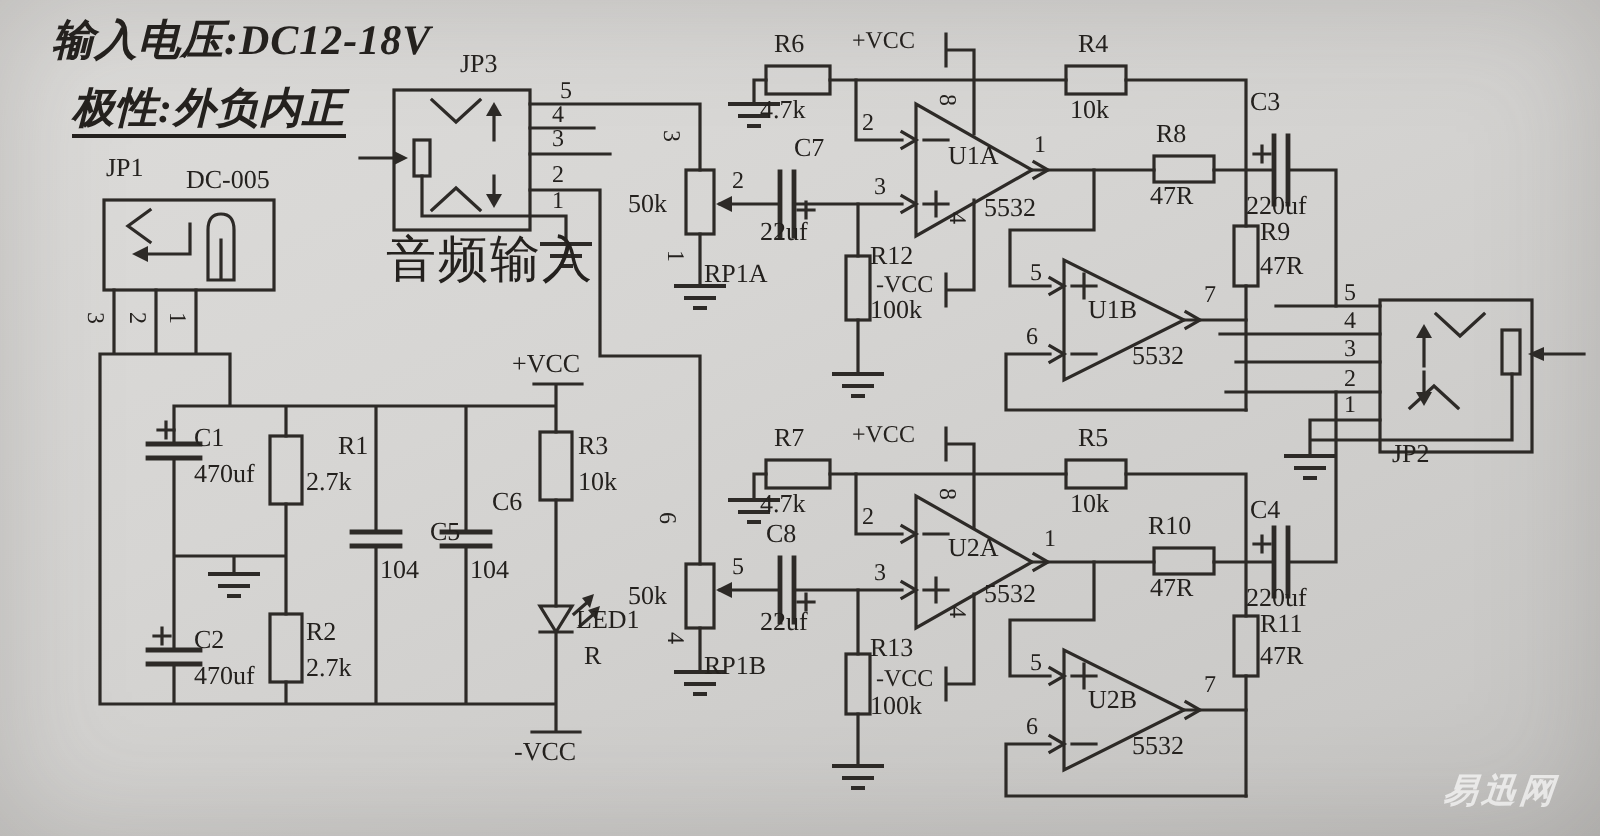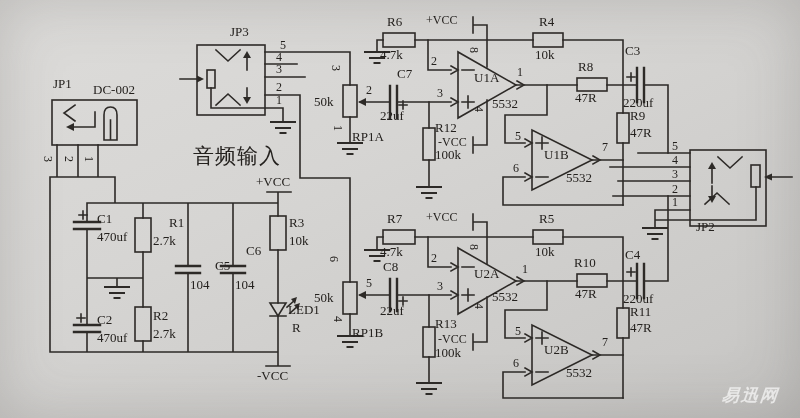--- a/index.html
+++ b/index.html
@@ -7,21 +7,21 @@
     background:linear-gradient(155deg,#dddcda 0%,#d6d5d3 40%,#cac9c7 85%,#c2c1bf 100%);
     box-shadow:inset 0 0 60px rgba(90,88,84,.25);
     font-family:"Liberation Serif","DejaVu Serif",serif;}
   svg{position:absolute;left:0;top:0;}
   .w{stroke:#2d2a27;stroke-width:1.6;fill:none;stroke-linecap:square;}
   .pl{stroke-width:2.4;}
   .fl{fill:#2d2a27;stroke:none;}
   .lb{position:absolute;font-size:13px;color:#24211e;white-space:nowrap;line-height:1;}
   .s12{font-size:12px;}
   .rot{transform:rotate(90deg);}
-  .big{font-size:21px;letter-spacing:1px;margin-top:28px;}
+  .big{font-size:25px;letter-spacing:1px;}
   .t{font-size:21px;font-weight:700;font-style:italic;letter-spacing:.5px;}
   .u{border-bottom:2px solid #24211e;padding-bottom:2px;}
   .wm{font-size:17px;font-weight:700;font-style:italic;color:rgba(255,255,255,.66);
       letter-spacing:2px;transform:skewX(-6deg);}
 </style>
 </head>
 <body>
 
 <div id="page">
 
@@ -150,23 +150,25 @@
     <rect class="w" x="690" y="150" width="76" height="76"></rect>
     <rect class="w" x="751" y="165" width="9" height="22"></rect>
     <path class="w" d="M638,153H690 M610,167H690 M618,181H690 M613,196H690 M655,210H690 M655,210V228 M718,157L730,168L742,157 M712,183V166 M712,186V199 M705,204L717,193L729,204 M756,187V220H655 M792,177H768"></path>
     <polygon class="fl" points="712,162 708,169 716,169"></polygon>
     <polygon class="fl" points="712,203 708,196 716,196"></polygon>
     <polygon class="fl" points="764,177 772,173.5 772,180.5"></polygon>
     <use href="#gnd" x="655" y="228"></use>
   </g>
 </svg>
 
+<div class="lb t" style="left:26px;top:10px">输入电压:DC12-18V</div>
+<div class="lb t u" style="left:36px;top:44px">极性:外负内正</div>
 
 <div class="lb" style="left:53px;top:77px">JP1</div>
-<div class="lb" style="left:93px;top:83px">DC-002</div>
+<div class="lb" style="left:93px;top:83px">DC-005</div>
 <div class="lb s12 rot" style="left:45px;top:153px">3</div>
 <div class="lb s12 rot" style="left:66px;top:153px">2</div>
 <div class="lb s12 rot" style="left:86px;top:153px">1</div>
 
 <div class="lb" style="left:230px;top:25px">JP3</div>
 <div class="lb s12" style="left:280px;top:39px">5</div>
 <div class="lb s12" style="left:276px;top:51px">4</div>
 <div class="lb s12" style="left:276px;top:63px">3</div>
 <div class="lb s12" style="left:276px;top:81px">2</div>
 <div class="lb s12" style="left:276px;top:94px">1</div>

